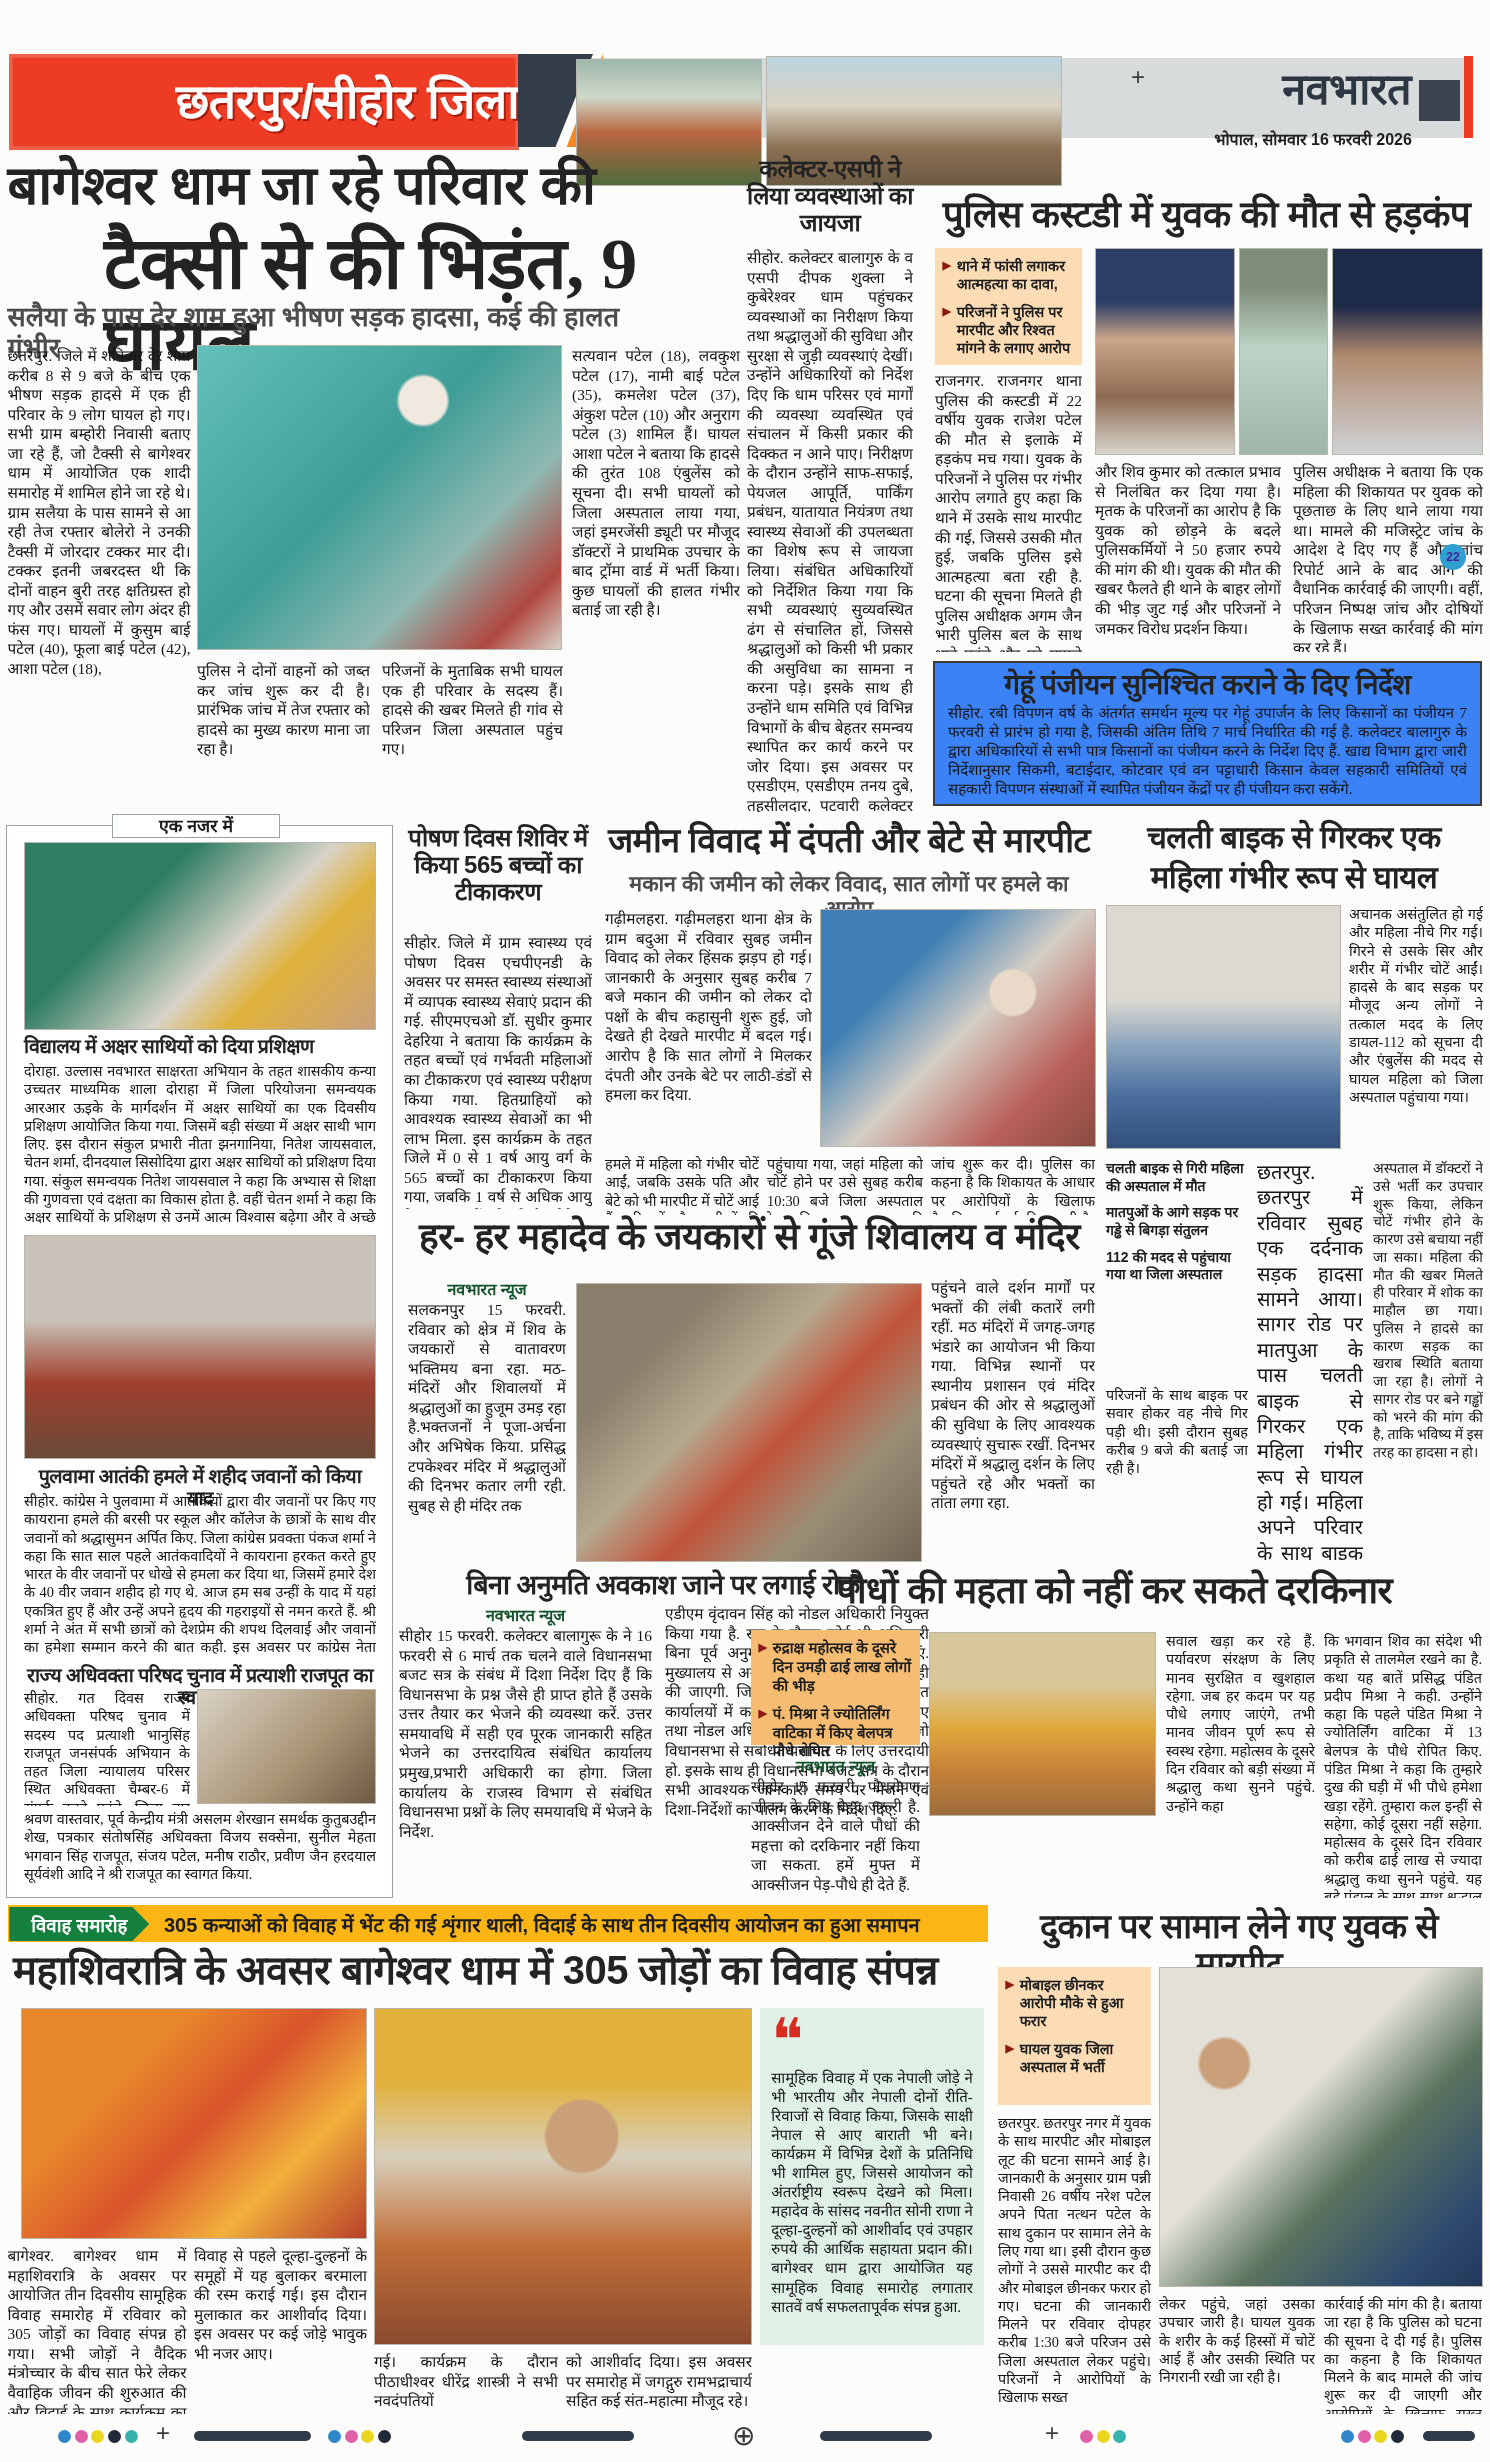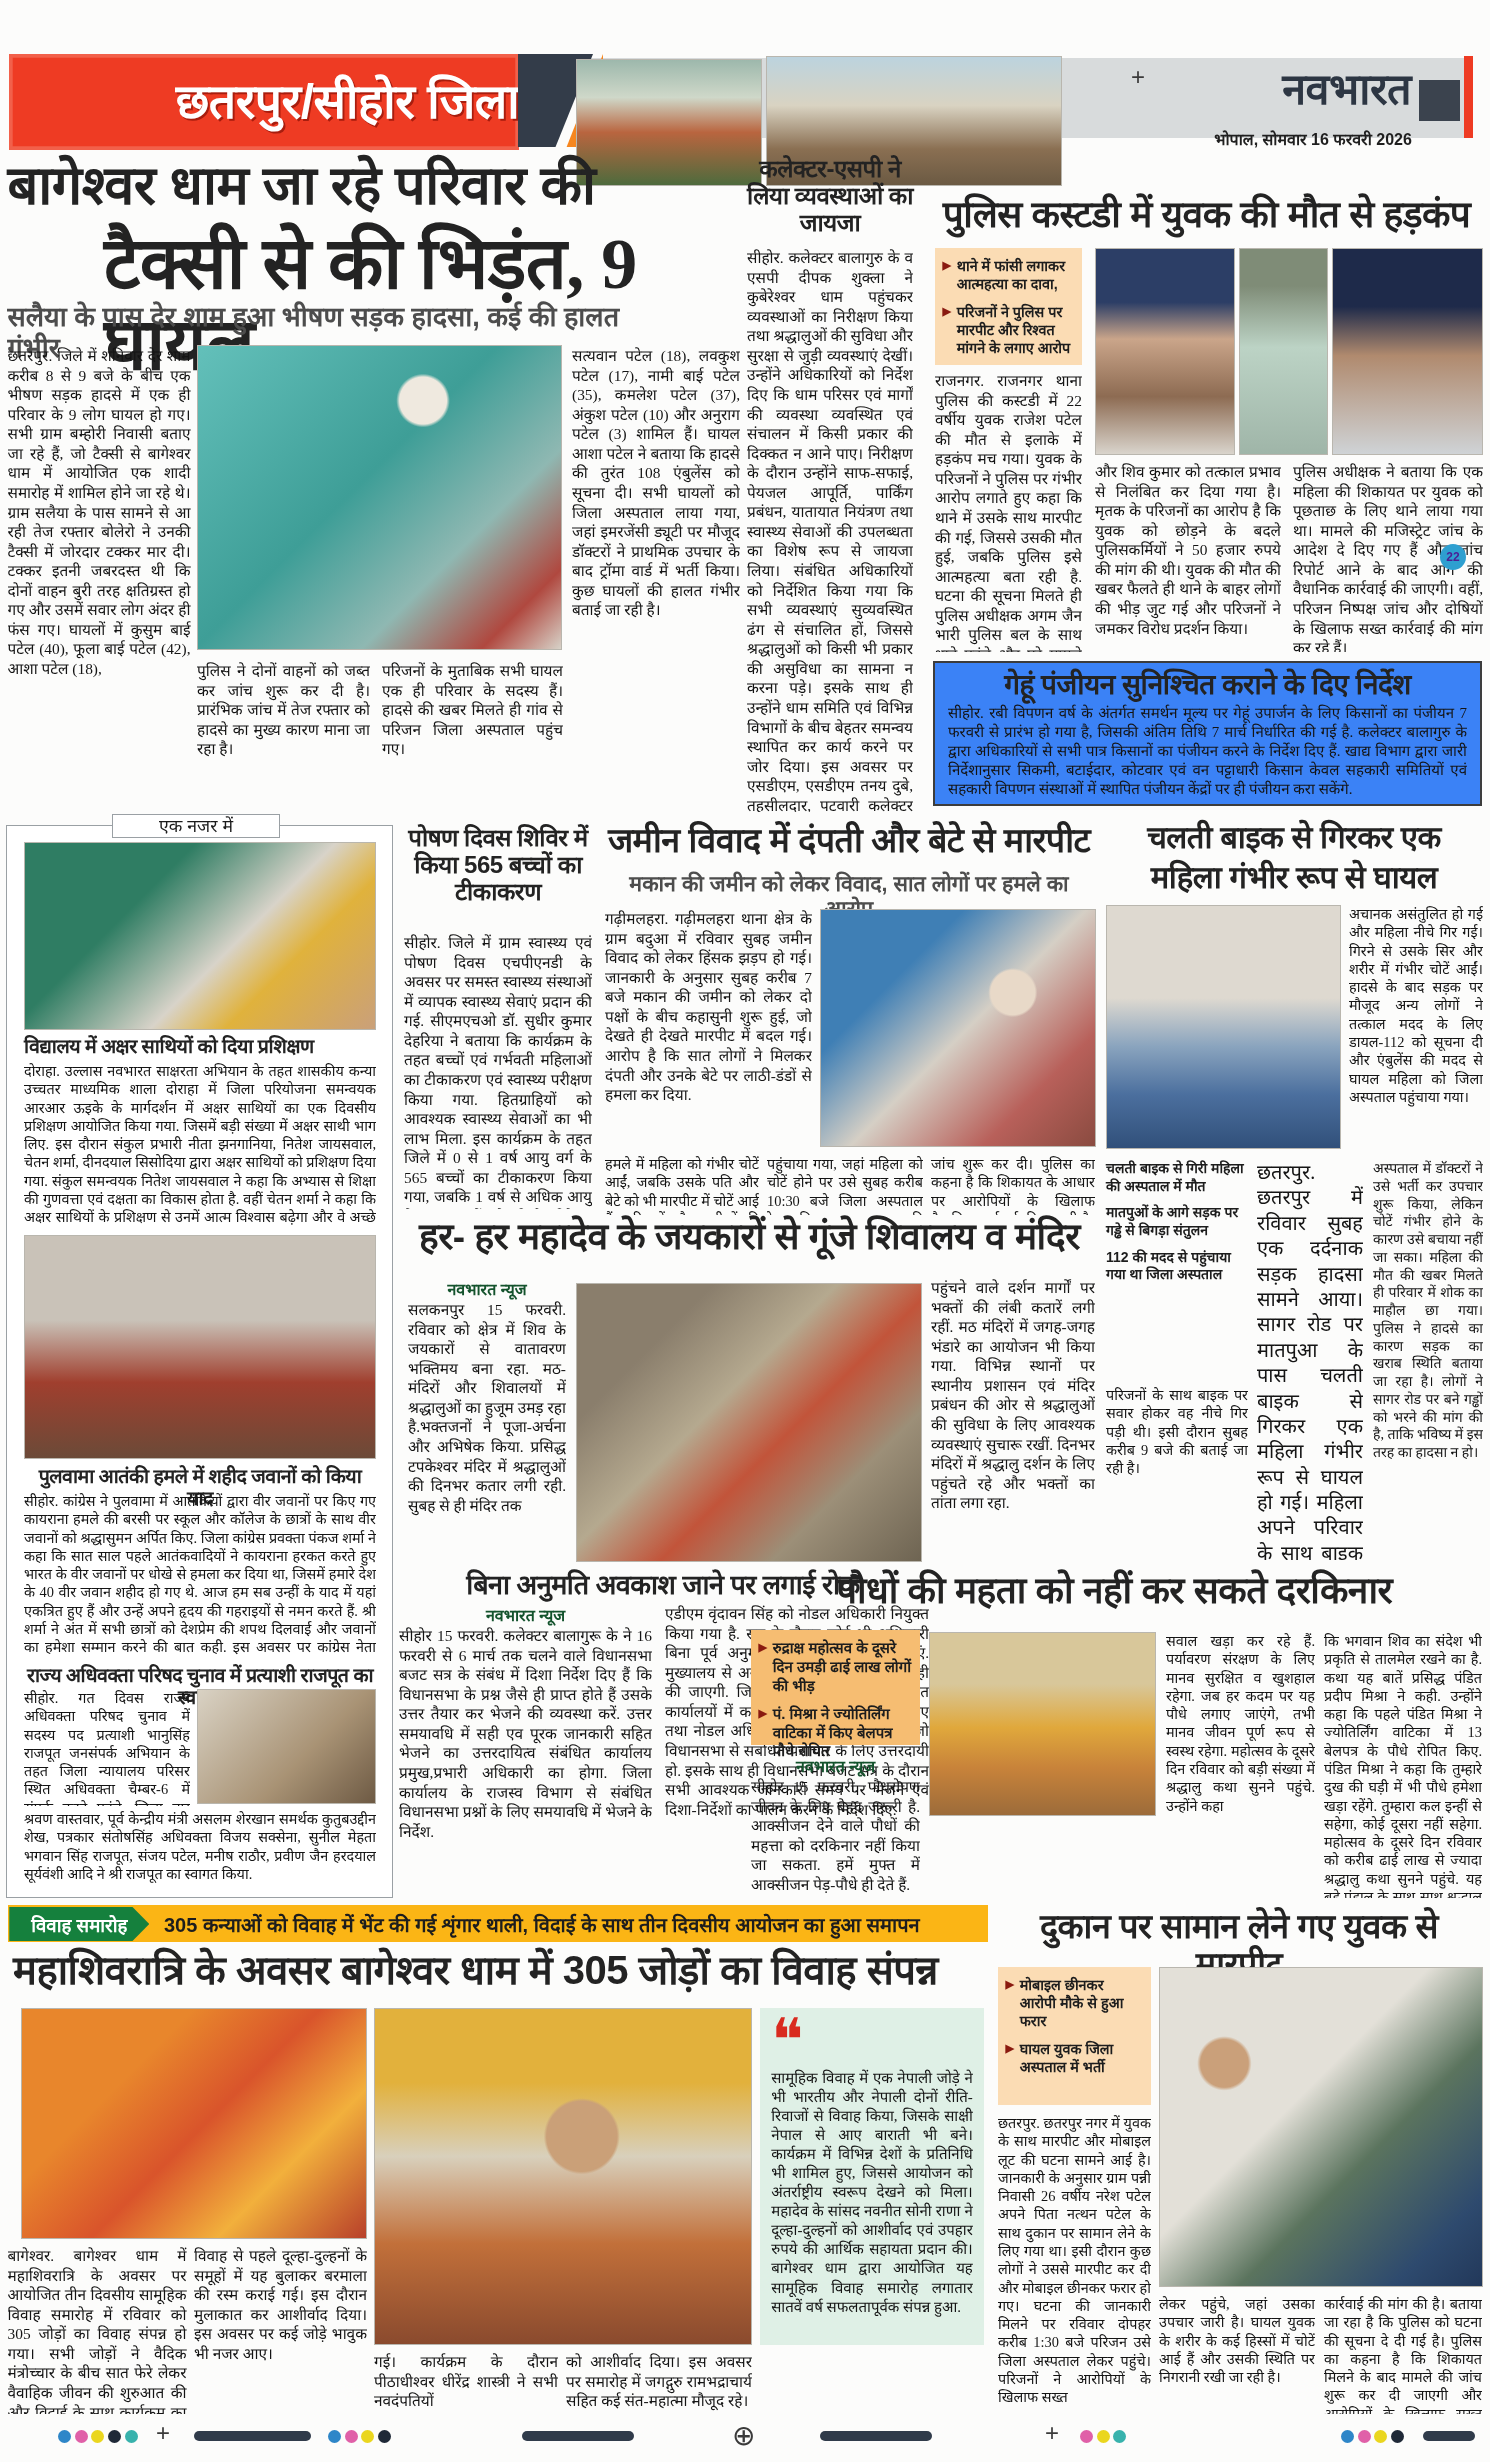--- a/index.html
+++ b/index.html
@@ -9,21 +9,21 @@
   .sub{font-weight:700;color:#4d4d4d;line-height:1.15;}
   .bt{font-family:"Liberation Serif",serif;font-size:15.4px;line-height:1.27;text-align:justify;color:#141414;overflow:hidden;}
   .ct{text-align:center;}
   .photo{overflow:hidden;border:0.9px solid #b9b6ae;}
   .bulletbox{background:#fbdcb4;padding:9.3px 7.5px;}
   .bulletbox.orange{background:#f6bd72;}
   .bitem{display:flex;gap:5.6px;font-weight:700;font-size:14.4px;line-height:1.25;color:#1d1d1d;margin-bottom:9.3px;text-align:left;}
   .barrow{color:#8a1a10;font-size:11.2px;line-height:1.6;flex:0 0 auto;}
   .byline{font-weight:700;font-size:16px;color:#14532d;text-align:center;}
   .boxed{border:2.8px solid #3c3c3c;background:#3b82f6;}
-  .tab{background:#fff;border:1.9px solid #9aa0a4;font-weight:400;font-size:17.7px;text-align:center;line-height:22.4px;}
+  .tab{background:#fff;border:1.9px solid #9aa0a4;font-weight:700;font-size:17.7px;text-align:center;line-height:22.4px;}
   .dot{width:13px;height:13px;border-radius:50%;display:inline-block;margin-right:3.7px;}
   .regbar{height:10.2px;border-radius:5.6px;background:#303b4a;}
   .mark{font-size:24px;color:#3a3a3a;font-weight:400;}
   .qmark{font-family:"Liberation Serif",serif;font-size:60px;color:#d92b1f;line-height:0.8;}
   .badge{background:#2e9fd0;color:#4c1d95;border-radius:50%;font-size:12px;font-weight:700;text-align:center;}
 </style>
 </head>
 <body>
 
 <div id="page">

